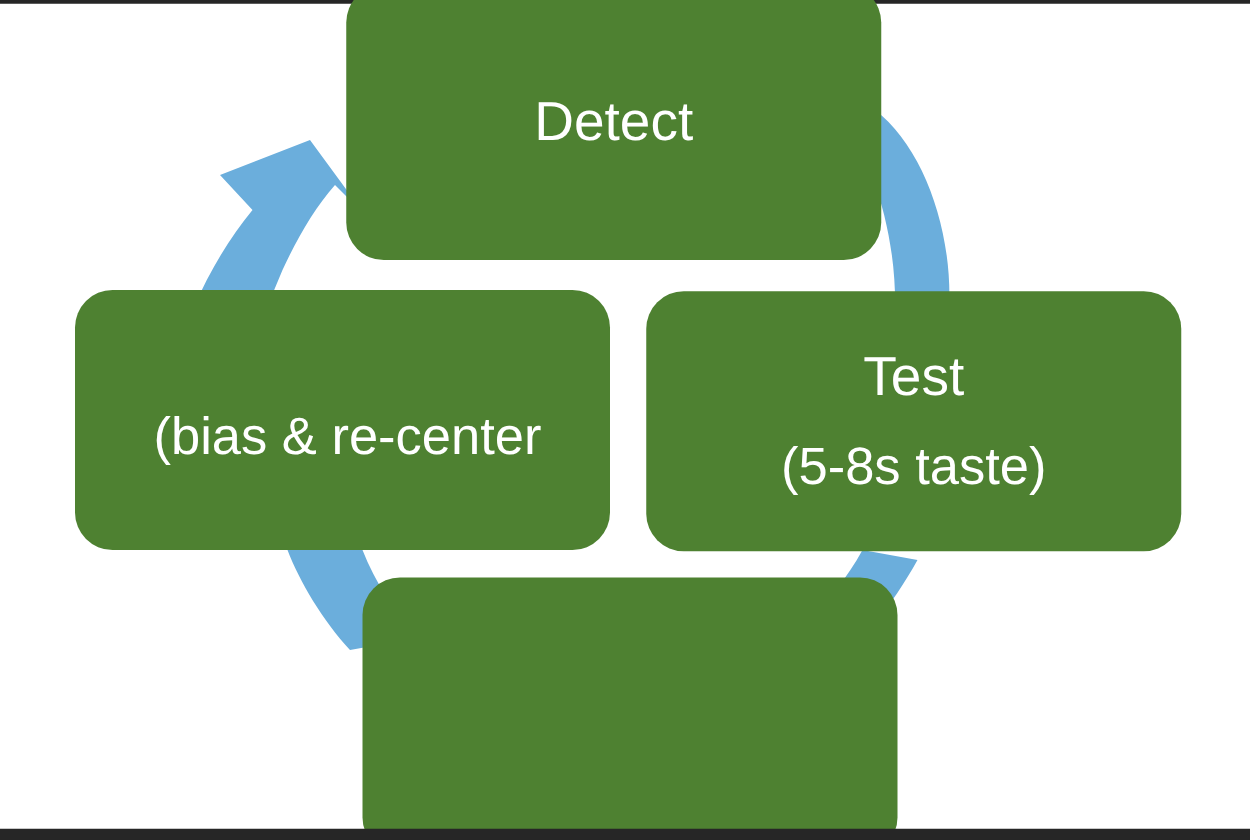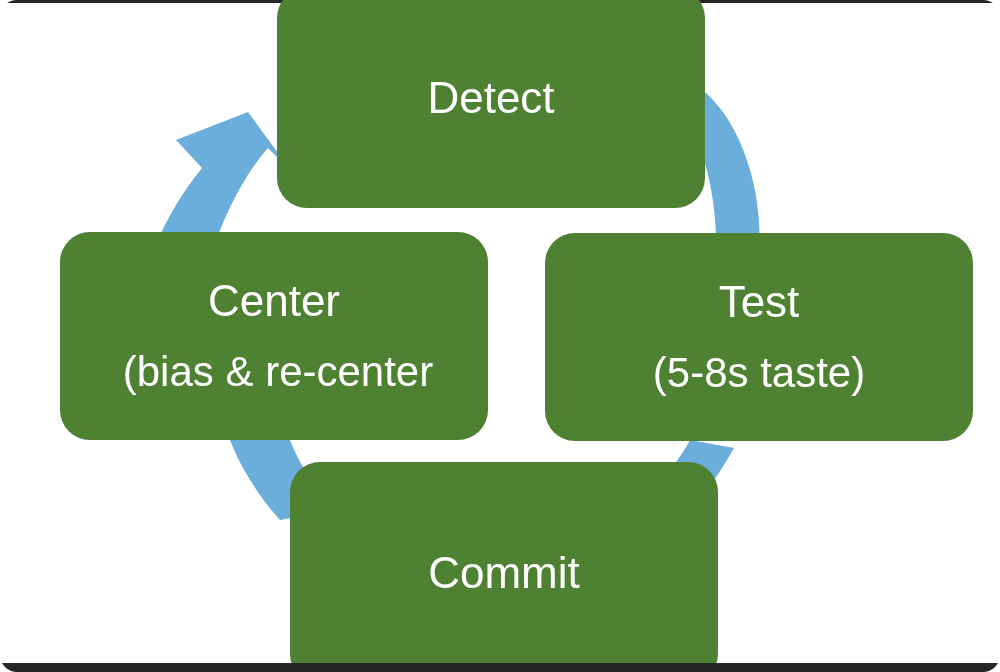--- a/index.html
+++ b/index.html
@@ -10,21 +10,20 @@
   }
   body {
     font-family: "Liberation Sans", sans-serif;
   }
   #canvas {
     position: relative;
     width: 1000px;
     height: 672px;
     background: #ffffff;
     overflow: hidden;
-    border-radius: 17px;
   }
   
   .edge-bar {
     position: absolute;
     left: 0;
     width: 1000px;
     background: #262626;
   }
   .edge-bar.top    { top: 0;    height: 3px; }
   .edge-bar.bottom { bottom: 0; height: 9px; }
@@ -57,21 +56,21 @@
   }
   .node .subtitle {
     font-size: 42px;
     line-height: 1.05;
     white-space: nowrap;
     margin-top: 26px;
   }
 
   
   #node-detect { left: 277px; top: -12px;  width: 428px; height: 220px; }
-  #node-test   { left: 517px; top: 233px;  width: 428px; height: 208px; margin-left: 28px; }
+  #node-test   { left: 517px; top: 233px;  width: 428px; height: 208px; }
   #node-center { left: 60px;  top: 232px;  width: 428px; height: 208px; }
   #node-commit { left: 290px; top: 462px;  width: 428px; height: 222px; }
 
   
   #node-center .subtitle { margin-left: 8px; }
 </style>
 </head>
 <body>
 
 <div id="canvas">
@@ -119,23 +118,21 @@
   <div class="node" id="node-detect">
     <div class="title">Detect</div>
   </div>
 
   <div class="node" id="node-test">
     <div class="title">Test</div>
     <div class="subtitle">(5-8s taste)</div>
   </div>
 
   <div class="node" id="node-center">
-    <div class="title">Center</div>
     <div class="subtitle">(bias &amp; re-center</div>
   </div>
 
   <div class="node" id="node-commit">
-    <div class="title">Commit</div>
   </div>
 
   <div class="edge-bar bottom"></div>
 
 </div>
 
 </body></html>

